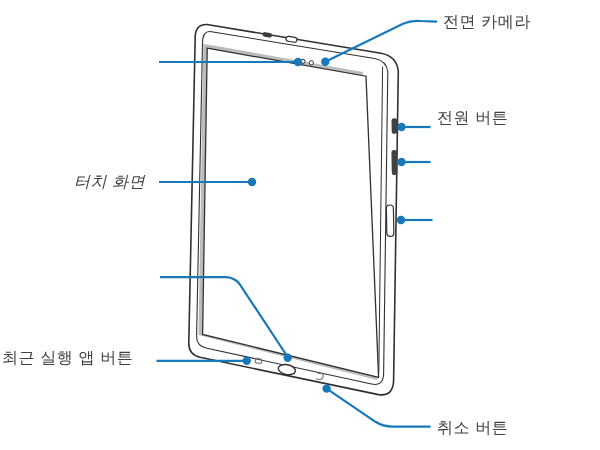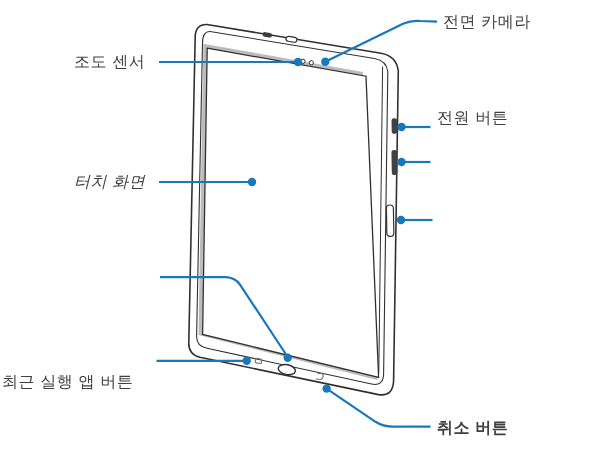--- a/index.html
+++ b/index.html
@@ -75,26 +75,25 @@
       <circle cx="252" cy="182" r="4.2"></circle>
       <circle cx="401" cy="220" r="4.2"></circle>
       <circle cx="287.7" cy="357.8" r="4.2"></circle>
       <circle cx="246.7" cy="360.8" r="4.2"></circle>
       <circle cx="326.6" cy="388.6" r="4.2"></circle>
     </g>
   </svg>
 
   <div class="callout-label lbl-right" style="left:443px;top:12px;">전면 카메라</div>
 
-  <div class="callout-label lbl-left" style="left:74px;top:52px;">조도 센서</div>
 
   <div class="callout-label lbl-right" style="left:437px;top:108px;">전원 버튼</div>
 
 
   <div class="callout-label lbl-left" style="left:74px;top:172px;font-style:italic;">터치 화면</div>
 
 
 
-  <div class="callout-label lbl-left" style="left:2px;top:372px;text-align:right;">최근 실행 앱 버튼</div>
+  <div class="callout-label lbl-left" style="left:2px;top:348px;text-align:right;">최근 실행 앱 버튼</div>
 
-  <div class="callout-label lbl-right" style="left:437px;top:418px;font-weight:bold;">취소 버튼</div>
+  <div class="callout-label lbl-right" style="left:437px;top:418px;">취소 버튼</div>
 
 </div>
 
 </body></html>

